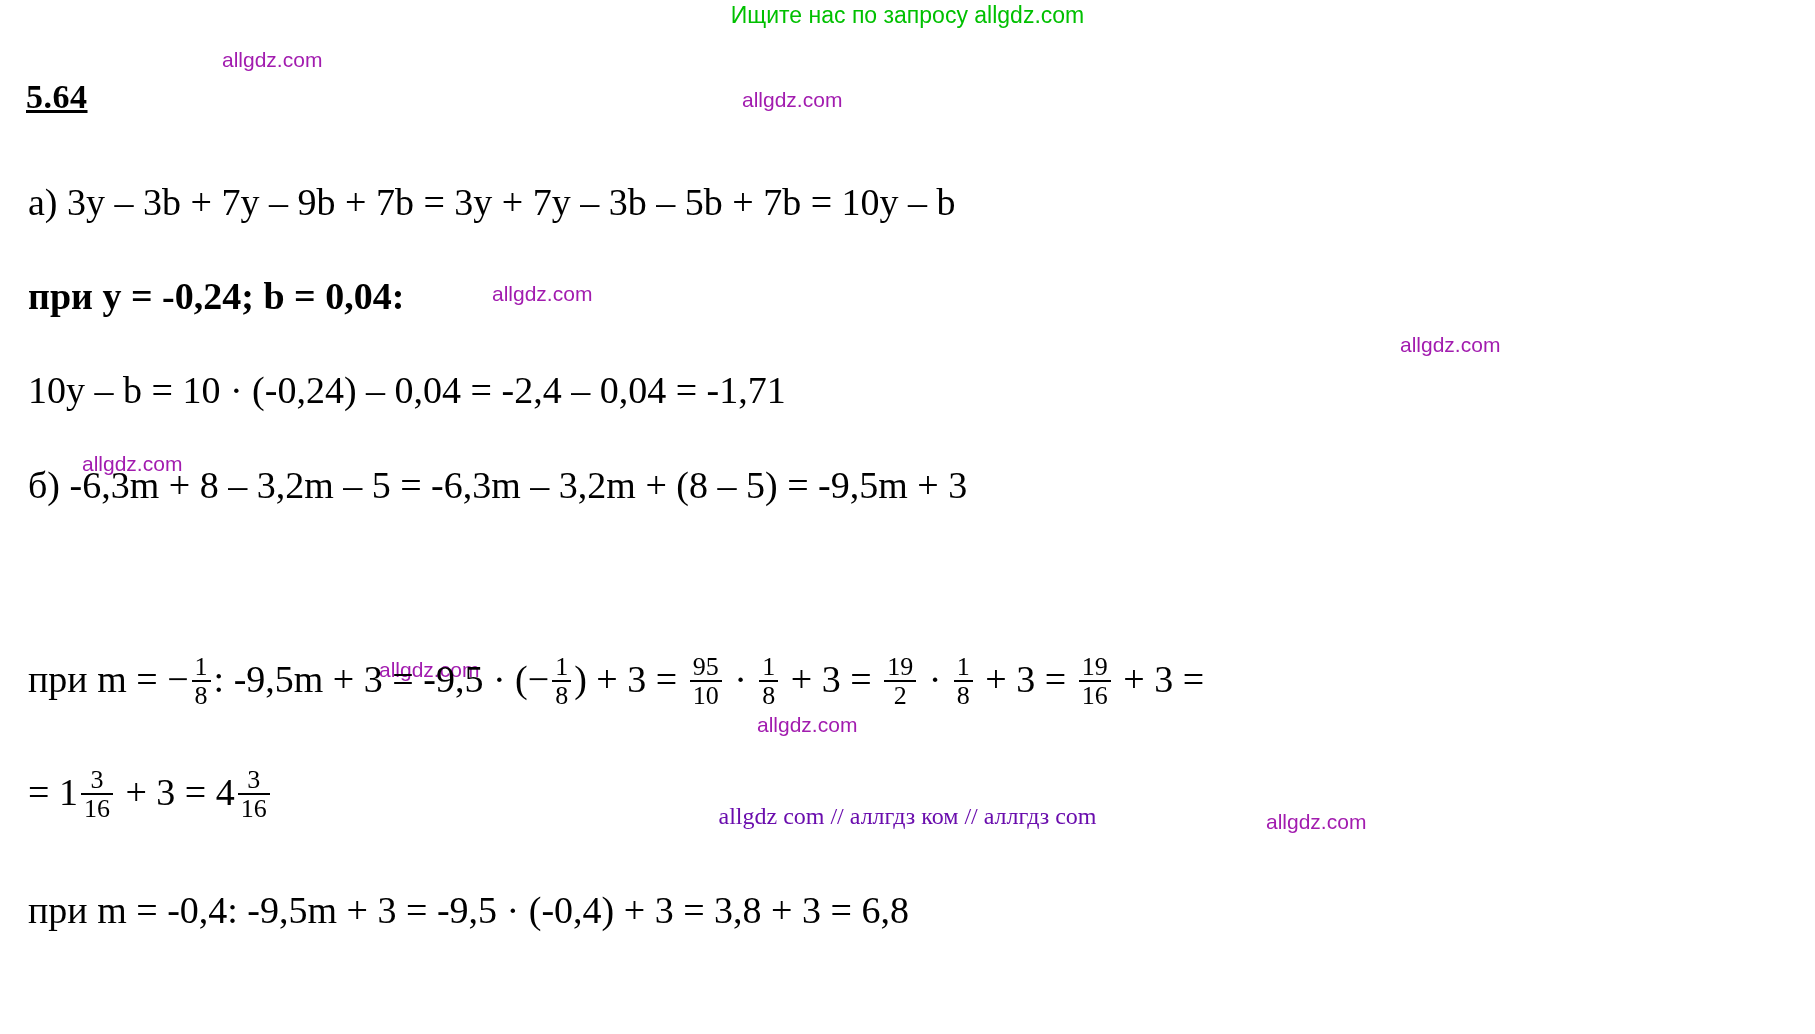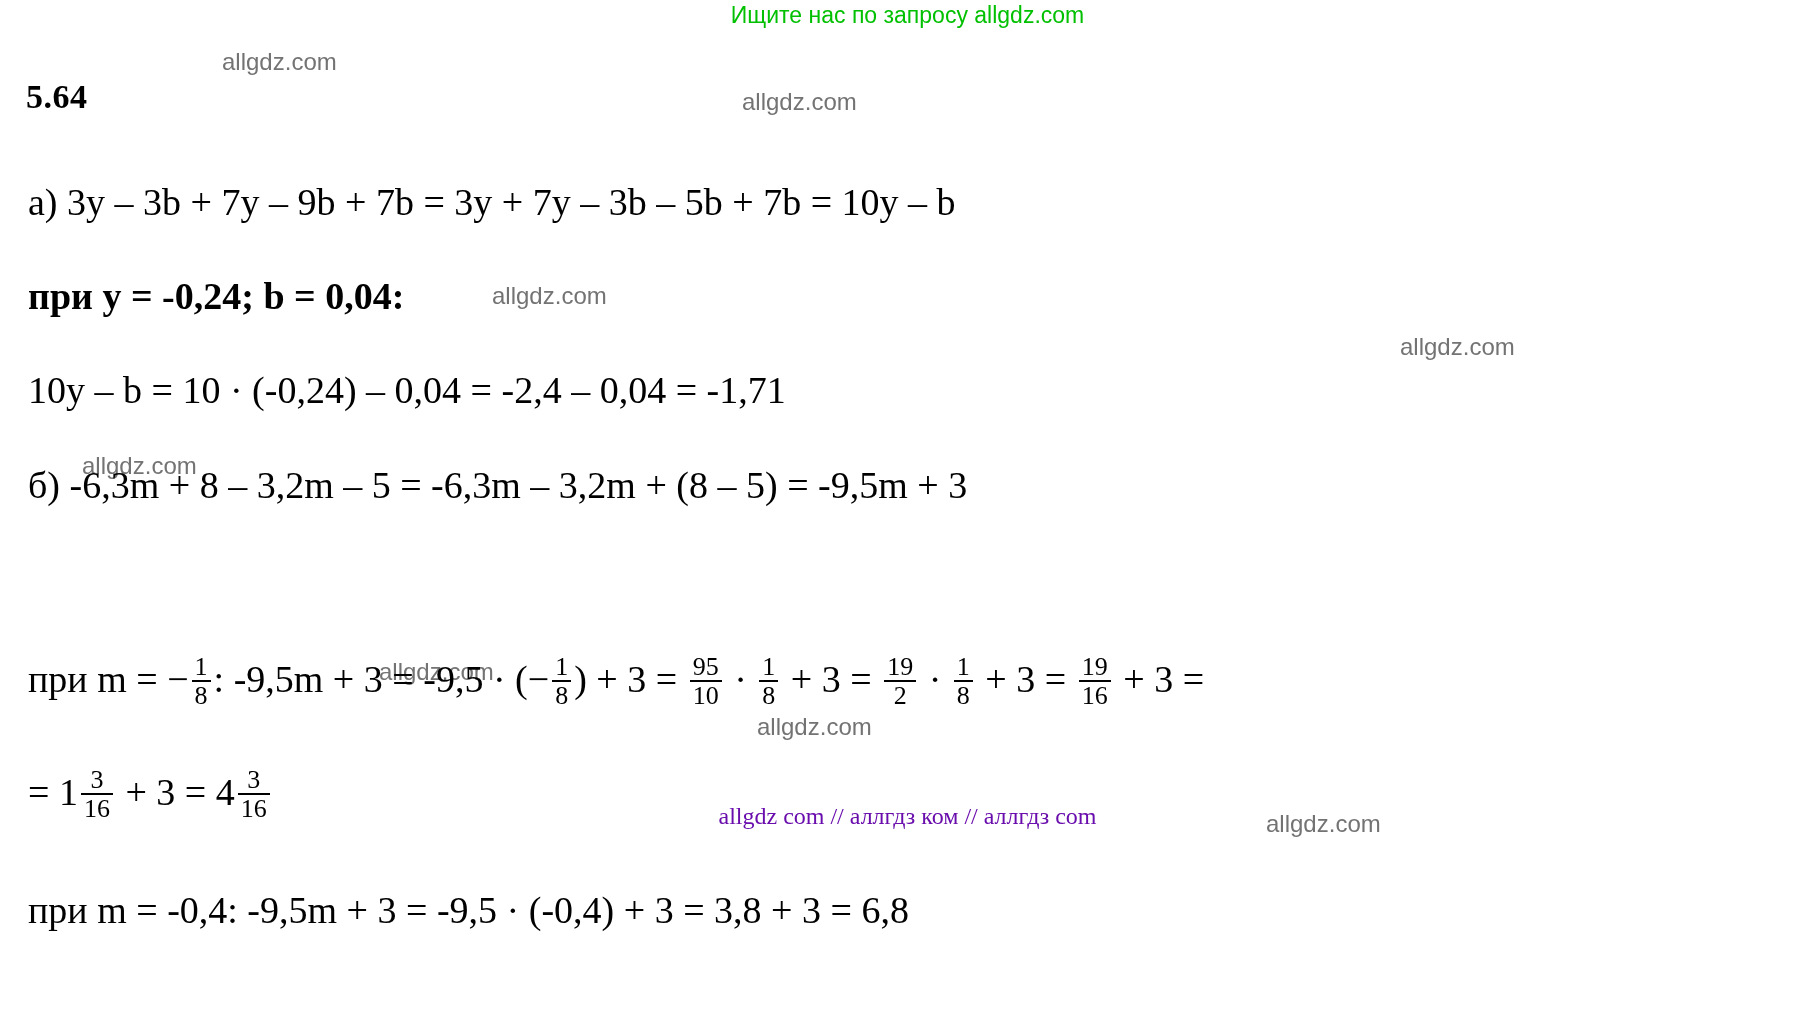--- a/index.html
+++ b/index.html
@@ -41,33 +41,34 @@
     text-align: center;
     color: #6a0dad;
     font-family: Liberation Serif, serif;
     font-size: 24px;
     white-space: nowrap;
   }
   
   .wm {
     position: absolute;
     font-family: "Liberation Sans", sans-serif;
-    color: #737373;
-    font-size: 24px;
+    color: #a21caf;
+    font-size: 21px;
     white-space: nowrap;
   }
   
   .task-number {
     position: absolute;
     left: 26px;
     top: 78px;
     font-family: "Liberation Serif", serif;
     font-weight: bold;
     font-size: 34px;
     letter-spacing: 0.5px;
+    text-decoration: underline;
   }
   
   .line {
     position: absolute;
     font-family: "Liberation Serif", serif;
     font-size: 38px;
     white-space: nowrap;
     line-height: 1.1;
   }
   

